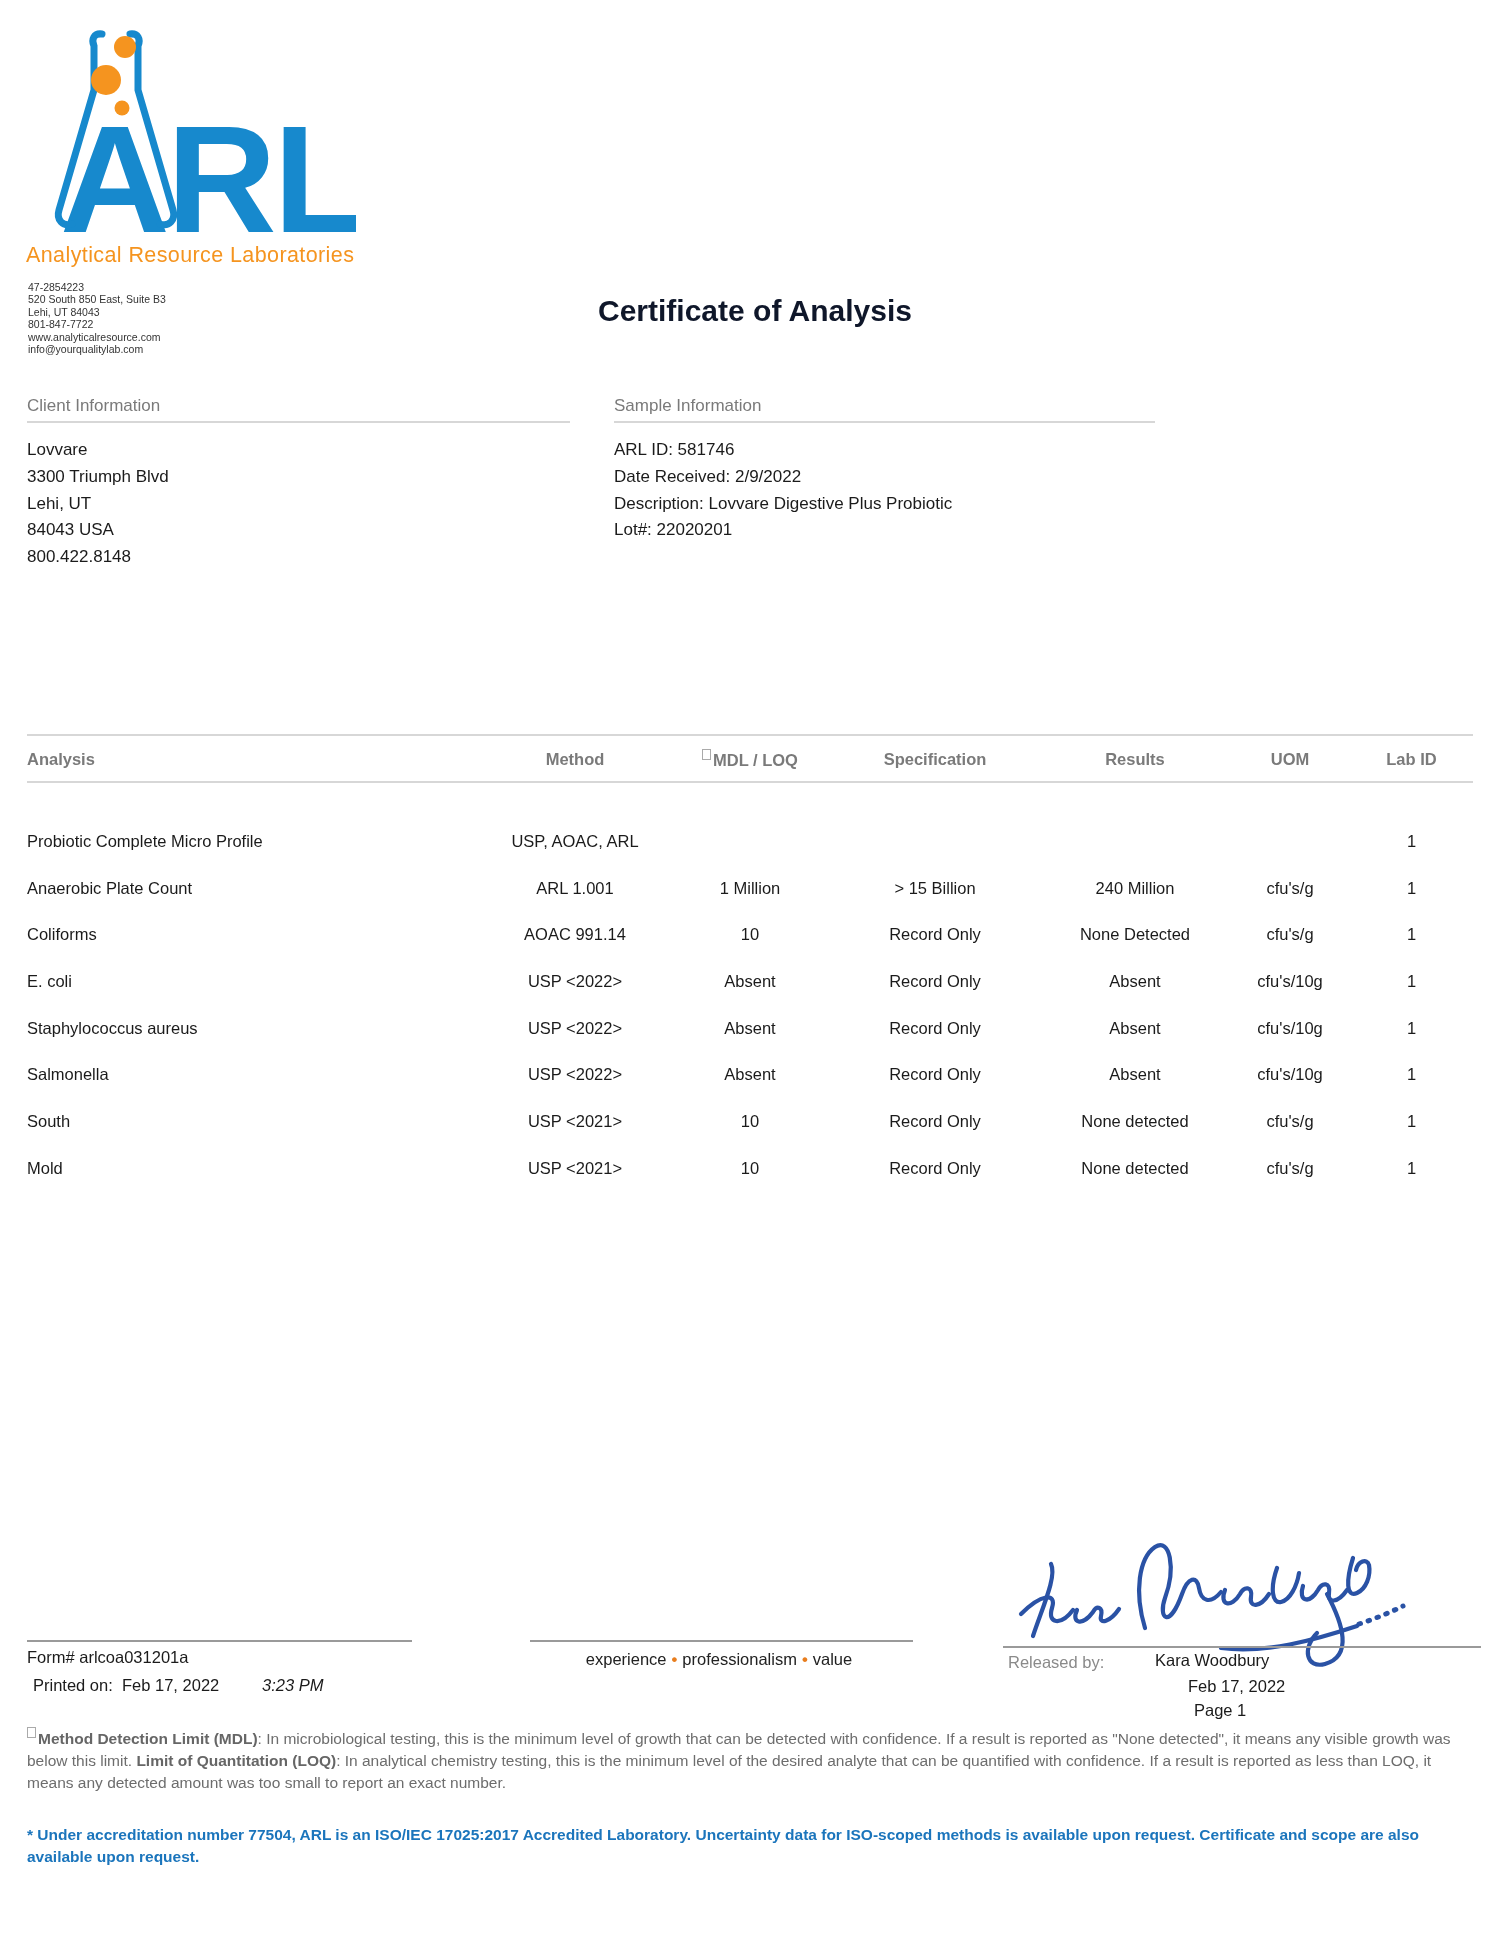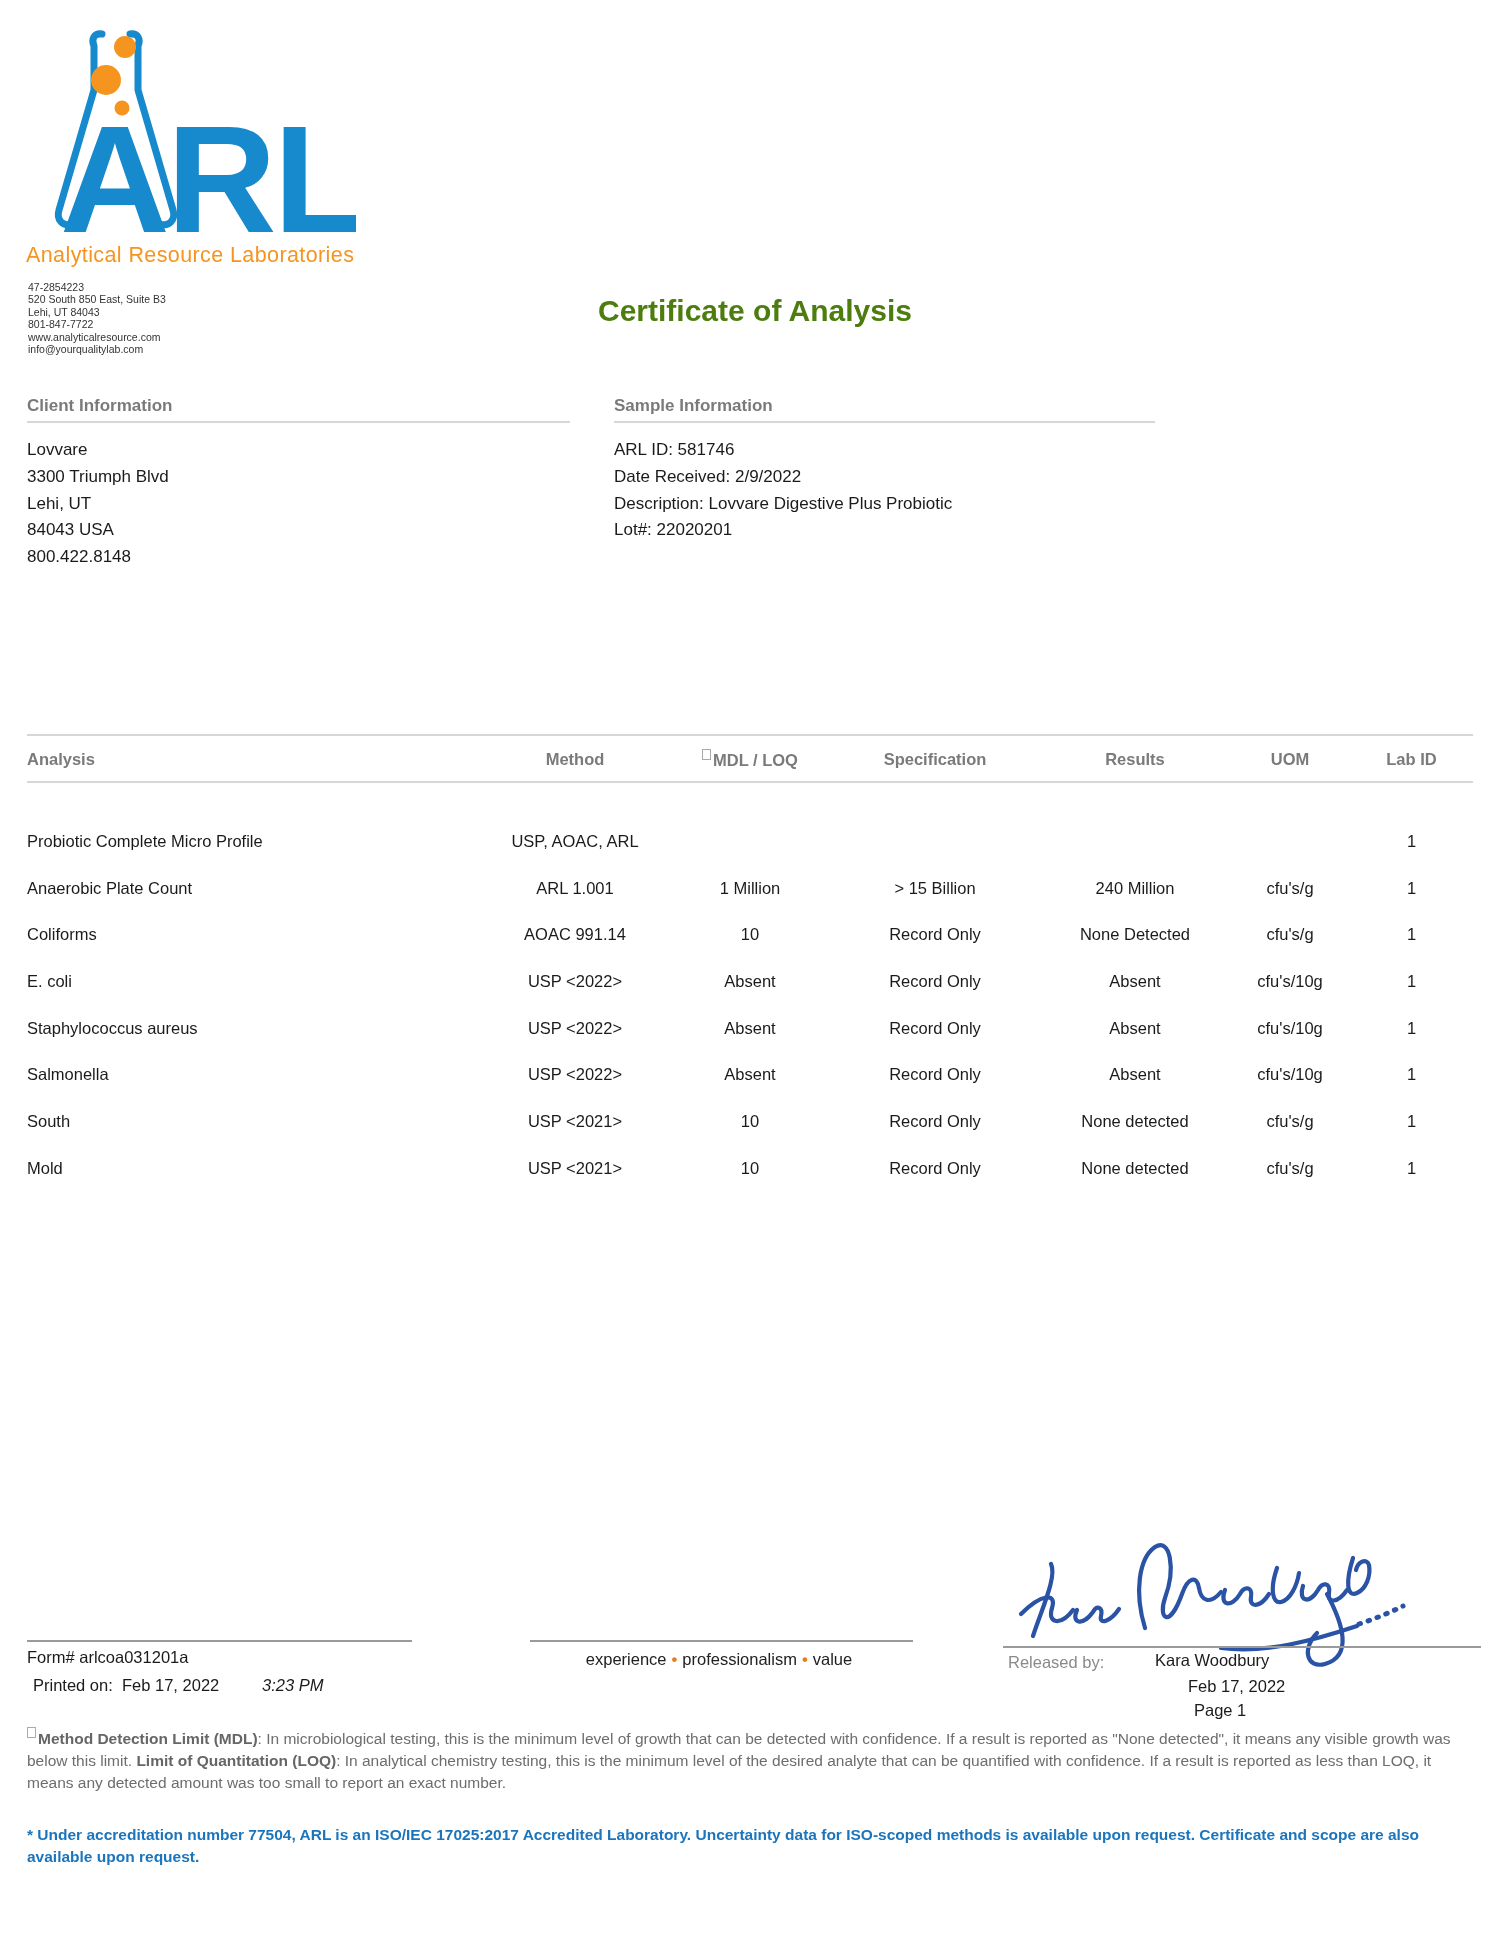--- a/index.html
+++ b/index.html
@@ -9,24 +9,24 @@
     margin:0 auto;
   }
   .abs { position:absolute; }
 
   
   .wordmark { left:26px; top:243px; color:#f5941f; font-size:21.5px; letter-spacing:0.4px; }
   .addr { left:28px; top:281px; font-size:10.5px; line-height:12.4px; color:#333; }
 
   
   .doc-title { left:300px; top:294px; width:910px; text-align:center;
-    font-size:30px; font-weight:bold; color:#4d7c0f; }
-
-  
-  .sec-head { font-size:17px; font-weight:bold; color:#7a7a7a; }
+    font-size:30px; font-weight:bold; color:#0f172a; }
+
+  
+  .sec-head { font-size:17px; font-weight:normal; color:#7a7a7a; }
   .rule { background:#d7d7d7; height:2px; }
   .rule-thin { background:#9a9a9a; height:1.5px; }
   .info-lines { font-size:17px; line-height:26.8px; color:#1b1b1b; }
 
   
   .tgrid { display:grid; grid-template-columns:453px 190px 160px 210px 190px 120px 123px; align-items:center; }
   .thead { left:27px; top:749px; width:1446px; color:#7a7a7a; font-weight:bold; font-size:16.5px; }
   .tbody { left:27px; top:818px; width:1446px; font-size:16.5px; }
   .trow { height:46.7px; }
   .tc { text-align:center; }

